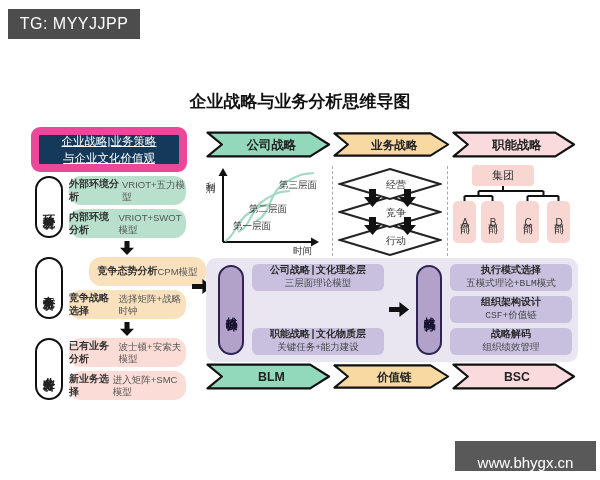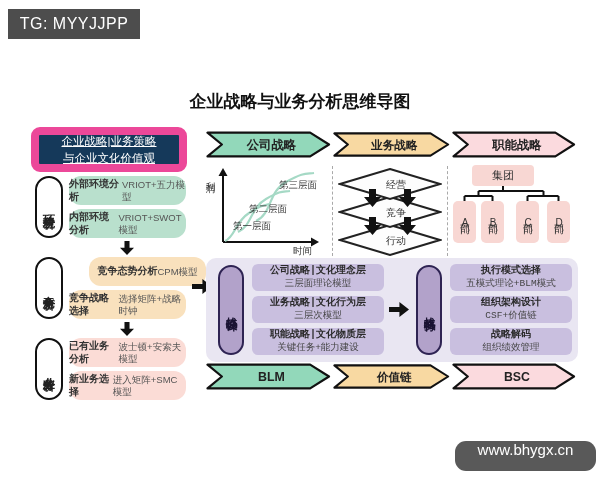--- a/index.html
+++ b/index.html
@@ -3,21 +3,21 @@
 <meta charset="utf-8">
 <style>
   html,body{margin:0;padding:0;background:#fff;}
   .canvas{position:relative;width:600px;height:480px;background:#fff;overflow:hidden;
     font-family:"Liberation Sans","DejaVu Sans",sans-serif;color:#222;}
   .abs{position:absolute;}
   .badge{left:8px;top:9px;width:132px;height:30px;background:#4d4d4d;color:#fff;
     display:flex;align-items:center;justify-content:center;font-size:16px;letter-spacing:.5px;}
   .page-title{left:0;top:90px;width:600px;text-align:center;font-size:17px;font-weight:bold;color:#111;}
   .watermark{left:455px;top:441px;width:141px;height:30px;background:#595959;color:#fff;
-    display:flex;align-items:flex-start;justify-content:center;font-size:15px;border-radius:11px;}
+    display:flex;align-items:flex-end;justify-content:center;font-size:15px;}
   
   .navy{left:31px;top:127px;width:156px;height:45px;background:#15395a;border:8px solid #ec4899;
     border-radius:9px;color:#fff;font-size:11.5px;display:flex;flex-direction:column;
     align-items:center;justify-content:center;line-height:1.45;box-sizing:border-box;text-decoration:underline;}
   .vpill{width:28px;height:62px;background:#fff;border:2.5px solid #111;border-radius:15px;
     display:flex;align-items:center;justify-content:center;font-weight:bold;font-size:12px;
     box-sizing:border-box;}
   .vtext{writing-mode:vertical-lr;text-orientation:upright;letter-spacing:1px;line-height:1;}
   .lbox{width:117px;height:29px;border-radius:12px;display:flex;flex-direction:row;
     align-items:center;justify-content:center;line-height:1.25;}
@@ -171,24 +171,20 @@
   </div>
 
   <div class="abs lav">
     <div class="ppill" style="left:12px;top:7px;">
       <span class="vtext">战略设计</span>
     </div>
     <div class="pbox" style="left:46px;top:6px;width:132px;">
       <div class="t">公司战略|文化理念层</div>
       <div class="s">三层面理论模型</div>
     </div>
-    <div class="pbox" style="left:46px;top:38px;width:132px;">
-      <div class="t">业务战略|文化行为层</div>
-      <div class="s">三层次模型</div>
-    </div>
     <div class="pbox" style="left:46px;top:70px;width:132px;">
       <div class="t">职能战略|文化物质层</div>
       <div class="s">关键任务+能力建设</div>
     </div>
     <div class="right-arrow" style="position:absolute;left:183px;top:44px;"></div>
     <div class="ppill" style="left:210px;top:7px;">
       <span class="vtext">战略执行</span>
     </div>
     <div class="pbox" style="left:244px;top:6px;width:122px;">
       <div class="t">执行模式选择</div>

